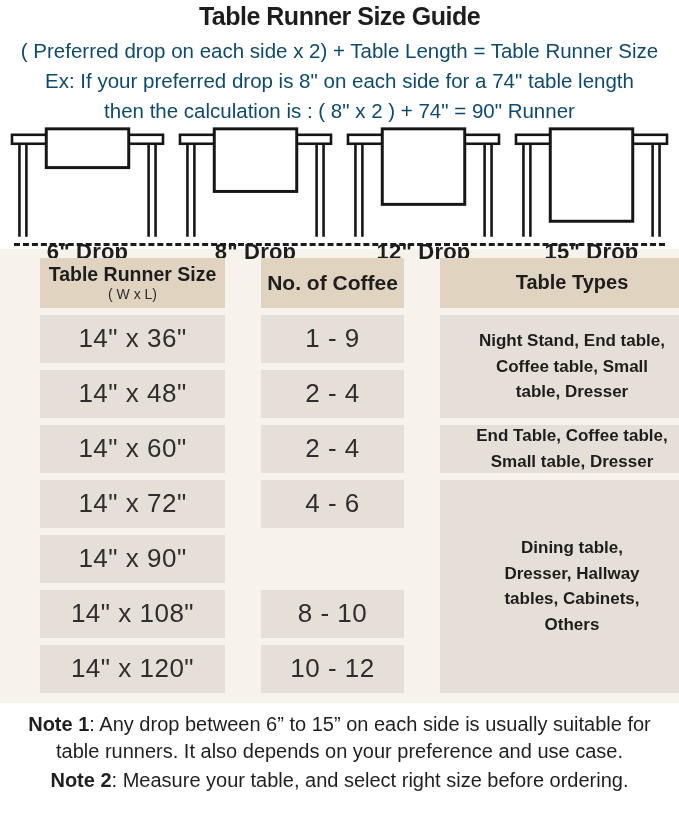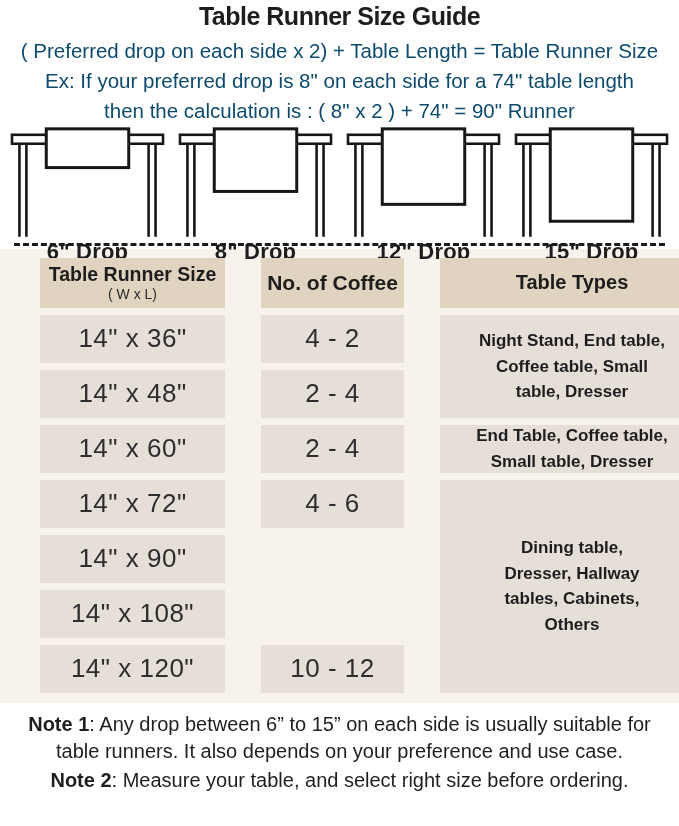--- a/index.html
+++ b/index.html
@@ -123,24 +123,25 @@
     <div class="hcell c3" style="grid-area:1/3">Table Types</div>
 
     <div class="cell size" style="grid-area:2/1">14" x 36"</div>
     <div class="cell size" style="grid-area:3/1">14" x 48"</div>
     <div class="cell size" style="grid-area:4/1">14" x 60"</div>
     <div class="cell size" style="grid-area:5/1">14" x 72"</div>
     <div class="cell size" style="grid-area:6/1">14" x 90"</div>
     <div class="cell size" style="grid-area:7/1">14" x 108"</div>
     <div class="cell size" style="grid-area:8/1">14" x 120"</div>
 
-    <div class="cell seat" style="grid-area:2/2">4 - 2</div>
+    <div class="cell seat" style="grid-area:2/2">1 - 9</div>
     <div class="cell seat" style="grid-area:3/2">2 - 4</div>
     <div class="cell seat" style="grid-area:4/2">2 - 4</div>
     <div class="cell seat" style="grid-area:5/2">4 - 6</div>
+    <div class="cell seat" style="grid-area:7/2">8 - 10</div>
     <div class="cell seat" style="grid-area:8/2">10 - 12</div>
 
     <div class="cell type" style="grid-area:4/3">End Table, Coffee table,
 Small table, Dresser</div>
     <div class="cell type" style="grid-area:2 / 3 / span 2 / auto">Night Stand, End table,
 Coffee table, Small
 table, Dresser</div>
     <div class="cell type" style="grid-area:5 / 3 / span 4 / auto">Dining table,
 Dresser, Hallway
 tables, Cabinets,

